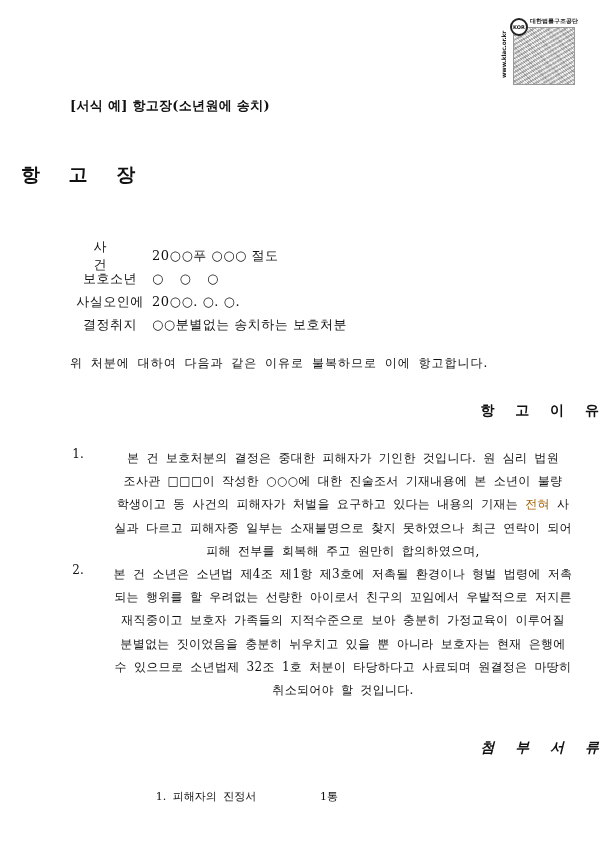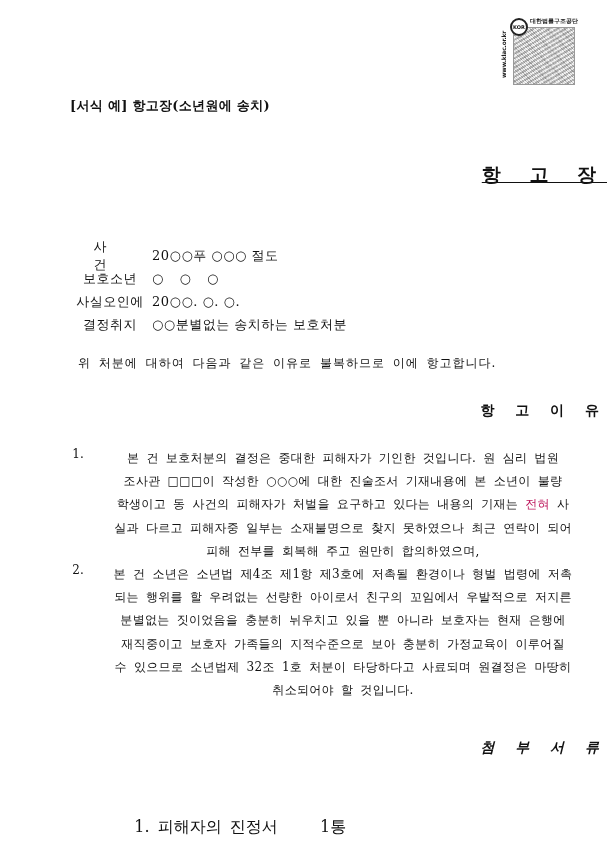--- a/index.html
+++ b/index.html
@@ -13,42 +13,42 @@
     .stamp .noise { position: absolute; left: 13px; top: 13px; width: 62px; height: 58px; border: 1px solid #888;
       background:
         repeating-linear-gradient(45deg, #bbb 0 1px, #e8e8e8 1px 2px, #999 2px 3px, #ddd 3px 4px),
         #ccc;
       opacity: 0.85; }
     .stamp .noise::after { content: ""; position: absolute; inset: 0;
       background: repeating-linear-gradient(-30deg, rgba(120,120,120,0.5) 0 1px, rgba(255,255,255,0.4) 1px 3px, rgba(90,90,90,0.35) 3px 4px); }
 
     .form-label { position: absolute; left: 70px; top: 97px; font-size: 13px; font-weight: bold; letter-spacing: 0.3px; }
 
-    .doc-title { position: absolute; left: 0; width: 607px; top: 162px; text-align: right; font-size: 19px; font-weight: bold; letter-spacing: 11px; padding-left: 11px; text-decoration: underline; }
+    .doc-title { position: absolute; left: 0; width: 607px; top: 162px; text-align: left; font-size: 19px; font-weight: bold; letter-spacing: 11px; padding-left: 21px; }
 
     .info { position: absolute; left: 68px; top: 244px; font-size: 13px; }
     .info-row { display: flex; height: 23px; align-items: center; }
     .info-row .k { width: 84px; letter-spacing: 0.5px; }
     .info-row .k.spread { letter-spacing: 20px; }
     .info-row .v { letter-spacing: 0.5px; }
 
-    .intro { position: absolute; left: 70px; top: 355px; font-size: 12px; letter-spacing: 1px; word-spacing: 3px; margin-left: 8px; }
+    .intro { position: absolute; left: 70px; top: 355px; font-size: 12px; letter-spacing: 1px; word-spacing: 3px; }
 
     .section-title { position: absolute; left: 0; width: 607px; text-align: right; font-size: 14px; font-weight: bold; letter-spacing: 8px; padding-left: 8px; }
     .sec-reason { top: 402px; }
     .sec-attach { top: 739px; font-style: italic; }
 
     .reasons { position: absolute; left: 70px; top: 447px; width: 530px; font-size: 12px; }
     .reason { display: flex; }
     .reason .num { width: 16px; flex: none; }
     .reason .lines { flex: 1; }
     .reason .line { height: 23.2px; line-height: 23.2px; white-space: nowrap; letter-spacing: 0.3px; word-spacing: 3px; }
-    .green { color: #be185d; }
+    .green { color: #a16207; }
 
-    .attach { position: absolute; left: 92px; top: 789px; font-size: 16px; display: flex; margin-top: 28px; }
+    .attach { position: absolute; left: 92px; top: 789px; font-size: 11px; display: flex; }
     .attach .name { width: 228px; word-spacing: 3px; }
   </style>
 </head>
 <body>
 
 <div class="stamp">
   <div class="url">www.klac.or.kr</div>
   <div class="kor">KOR</div>
   <div class="org">대한법률구조공단</div>
   <div class="noise"></div>
@@ -90,22 +90,22 @@
       <div class="line"><span>학생이고 동 사건의 피해자가 처벌을 요구하고 있다는 내용의 기재는 </span><span class="green">전혀</span><span> 사</span></div>
       <div class="line">실과 다르고 피해자중 일부는 소재불명으로 찾지 못하였으나 최근 연락이 되어</div>
       <div class="line">피해 전부를 회복해 주고 원만히 합의하였으며,</div>
     </div>
   </div>
   <div class="reason">
     <span class="num">2.</span>
     <div class="lines">
       <div class="line">본 건 소년은 소년법 제4조 제1항 제3호에 저촉될 환경이나 형벌 법령에 저촉</div>
       <div class="line">되는 행위를 할 우려없는 선량한 아이로서 친구의 꼬임에서 우발적으로 저지른</div>
+      <div class="line">재직중이고 보호자 가족들의 지적수준으로 보아 충분히 가정교육이 이루어질</div>
       <div class="line">분별없는 짓이었음을 충분히 뉘우치고 있을 뿐 아니라 보호자는 현재 은행에</div>
-      <div class="line">재직중이고 보호자 가족들의 지적수준으로 보아 충분히 가정교육이 이루어질</div>
       <div class="line">수 있으므로 소년법제 32조 1호 처분이 타당하다고 사료되며 원결정은 마땅히</div>
       <div class="line">취소되어야 할 것입니다.</div>
     </div>
   </div>
 </div>
 
 <div class="section-title sec-attach">첨 부 서 류</div>
 
 <div class="attach">
   <span class="name">1. 피해자의 진정서</span>

